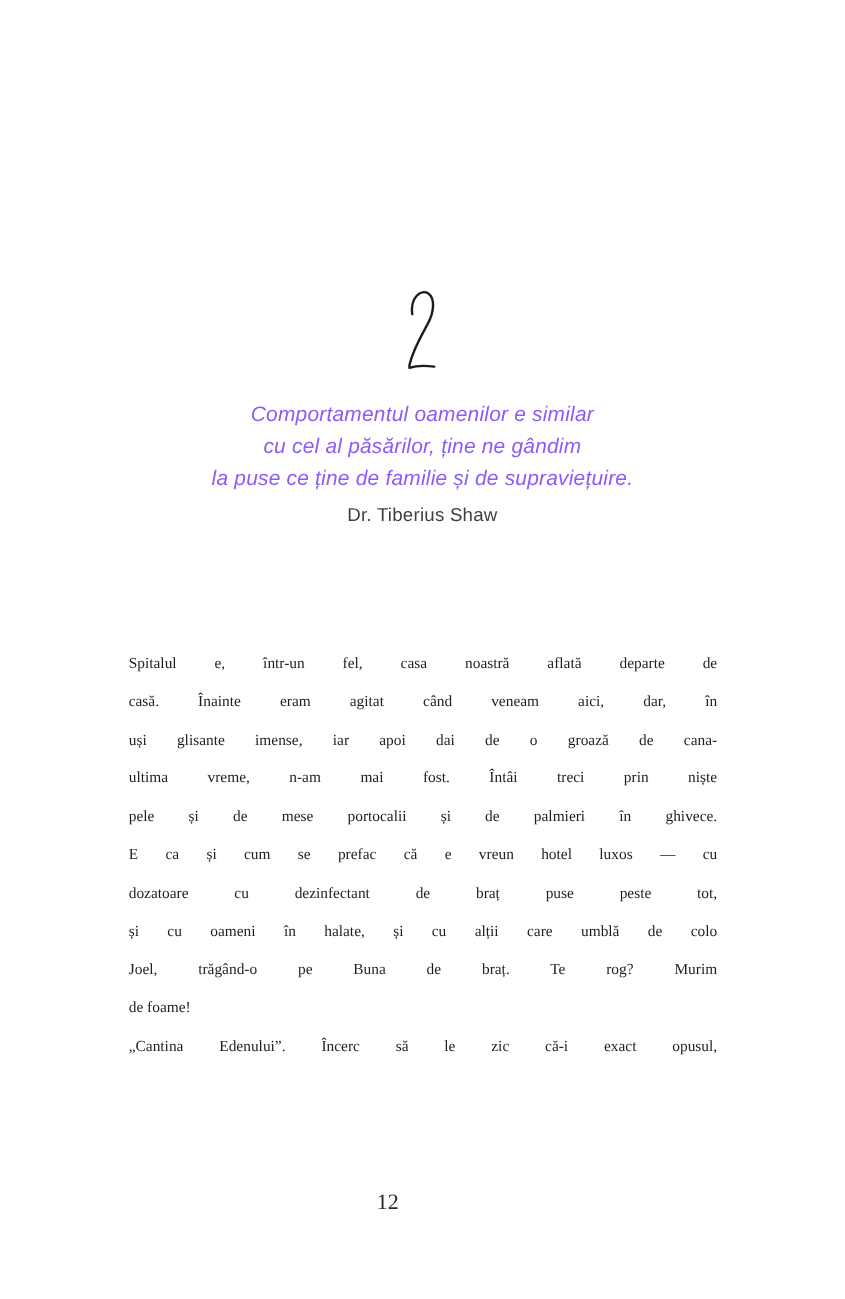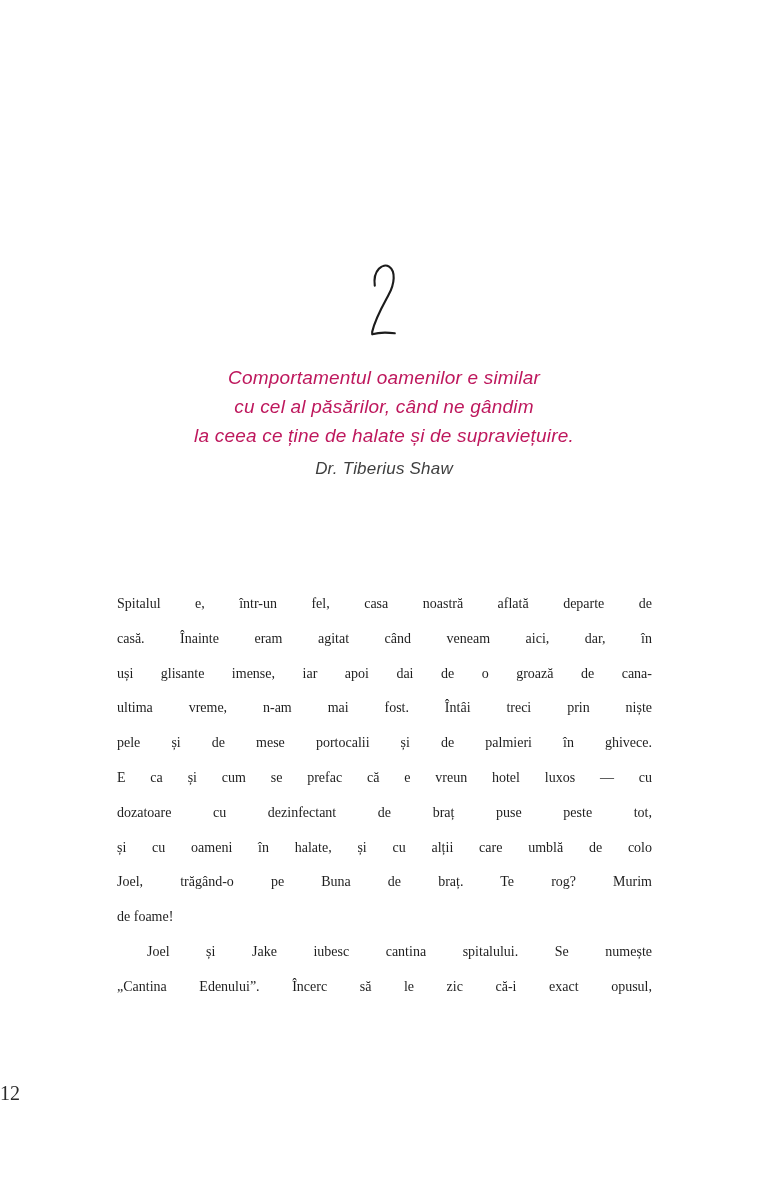--- a/index.html
+++ b/index.html
@@ -29,31 +29,30 @@
   .epigraph {
     position: absolute;
     top: 363px;
     left: 0;
     width: 768px;
     text-align: center;
     font-family: "Liberation Sans", "DejaVu Sans", sans-serif;
     font-style: italic;
     font-size: 19px;
     line-height: 29px;
-    color: #be185d;
+    color: #8b5cf6;
     letter-spacing: 0.2px;
   }
   .attribution {
     position: absolute;
     top: 458px;
     left: 0;
     width: 768px;
     text-align: center;
     font-family: "Liberation Sans", "DejaVu Sans", sans-serif;
-    font-style: italic;
     font-size: 17px;
     line-height: 22px;
     color: #3f3f3f;
     letter-spacing: 0.2px;
   }
 
   
   .body-text {
     position: absolute;
     top: 563px;
@@ -72,60 +71,60 @@
   .line.natural { text-align-last: left; }
   .line.indent { text-indent: 30px; }
   .italic { }
 
   
   .page-number {
     position: absolute;
     top: 1082px;
     left: 0;
     width: 705px;
+    text-align: center;
     font-size: 20px;
     color: #2a2a2a;
   }
 </style>
 </head>
 <body>
 
 <div class="page">
 
   <div class="chapter-num">
     <svg viewBox="0 0 34 80" xmlns="http://www.w3.org/2000/svg">
       <path d="M 8 25 C 6 10, 16 2.5, 22 6.5 C 28.5 11, 27.5 23, 21.5 34 C 15 46, 8.5 57, 5.5 70 L 5.5 72.5 C 12 70.5, 20 70.5, 27.5 71.5" fill="none" stroke="#1c1c1c" stroke-width="2.1" stroke-linecap="round" stroke-linejoin="round"></path>
     </svg>
     <span class="sr">2</span>
   </div>
 
   <div class="epigraph">
     <div>Comportamentul oamenilor e similar</div>
-    <div>cu cel al păsărilor, când ne gândim</div>
-    <div>la ceea ce ține de halate și de supraviețuire.</div>
+    <div>cu cel al păsărilor, ține ne gândim</div>
+    <div>la puse ce ține de familie și de supraviețuire.</div>
   </div>
 
   <div class="attribution">Dr. Tiberius Shaw</div>
 
   <div class="body-text">
     <div>
       <div class="line">Spitalul e, într-un fel, casa noastră aflată departe de</div>
       <div class="line">casă. Înainte eram agitat când veneam aici, dar, în</div>
       <div class="line">uși glisante imense, iar apoi dai de o groază de cana-</div>
       <div class="line">ultima vreme, n-am mai fost. Întâi treci prin niște</div>
       <div class="line">pele și de mese portocalii și de palmieri în ghivece.</div>
       <div class="line">E ca și cum se prefac că e vreun hotel luxos — cu</div>
       <div class="line">dozatoare cu dezinfectant de braț puse peste tot,</div>
       <div class="line">și cu oameni în halate, și cu alții care umblă de colo</div>
     </div>
     <div>
       <div class="line"><span>Joel, trăgând-o pe Buna de braț. Te rog? </span><span class="italic">Murim</span></div>
       <div class="line natural">de foame!</div>
     </div>
     <div>
-      <div class="line indent">Joel și Jake iubesc cantina spitalului. Se numește</div>
       <div class="line">„Cantina Edenului”. Încerc să le zic că-i exact opusul,</div>
     </div>
   </div>
 
   <div class="page-number">12</div>
 
 </div>
 
 </body></html>

